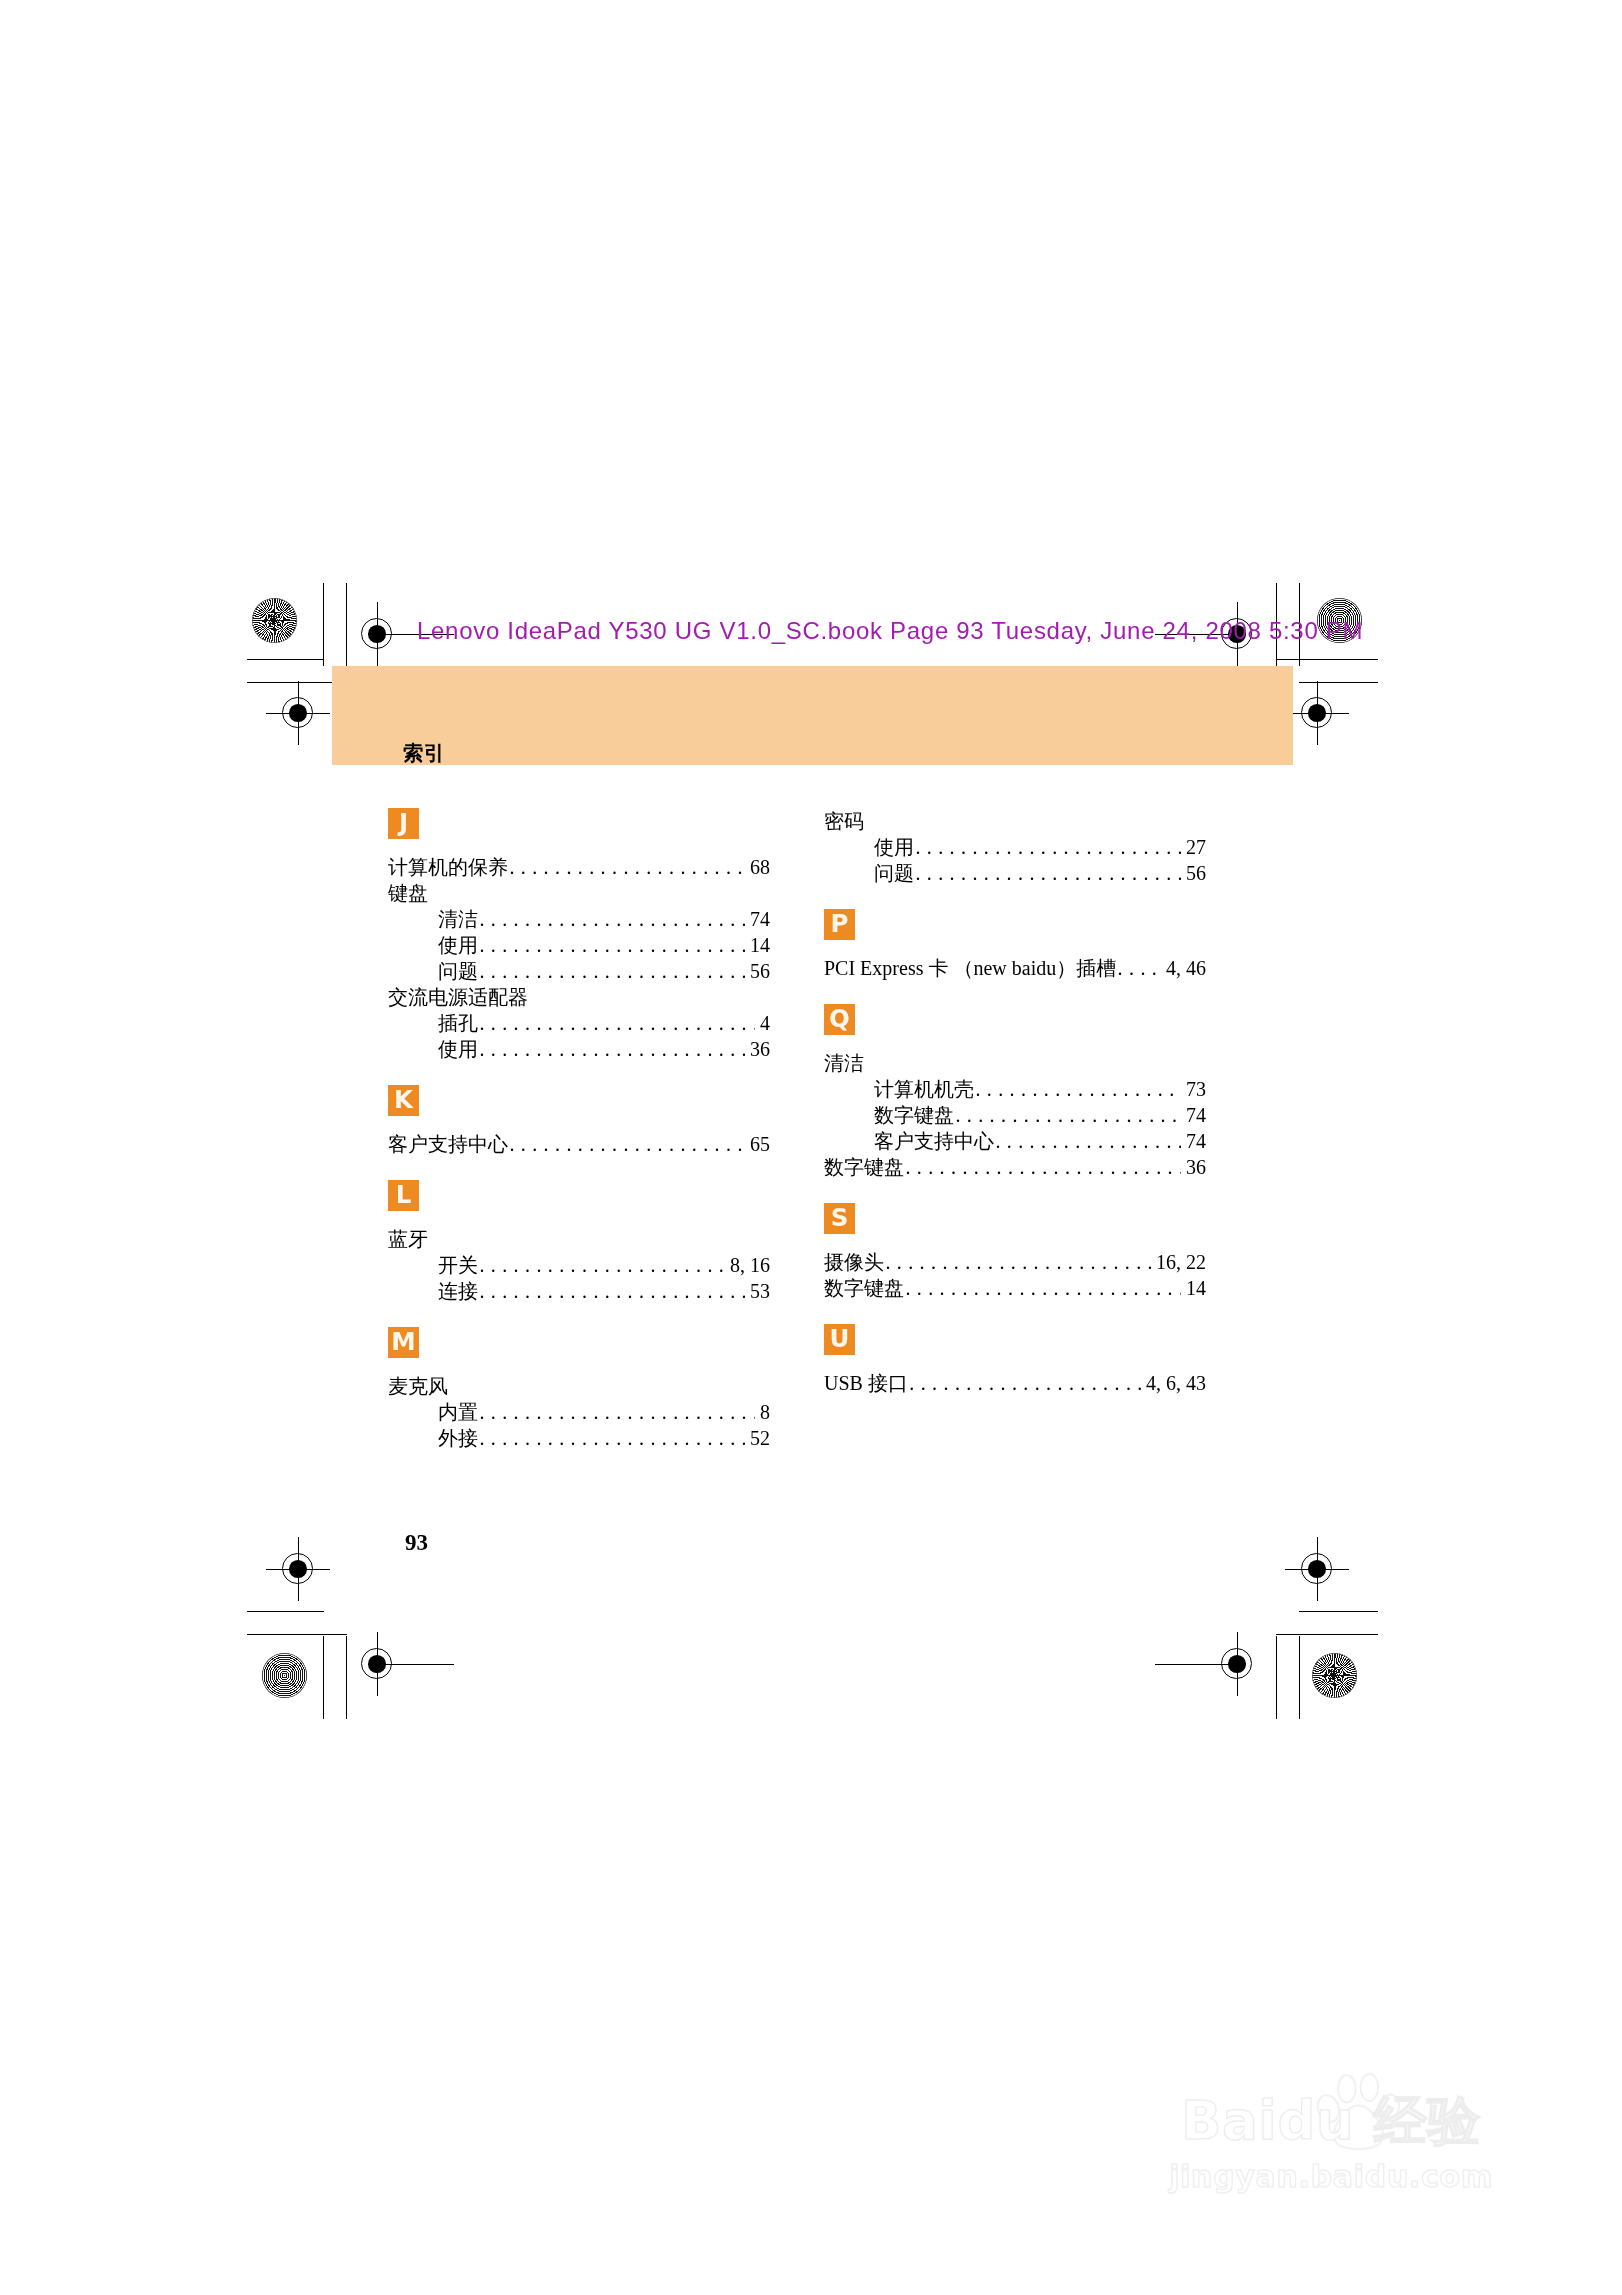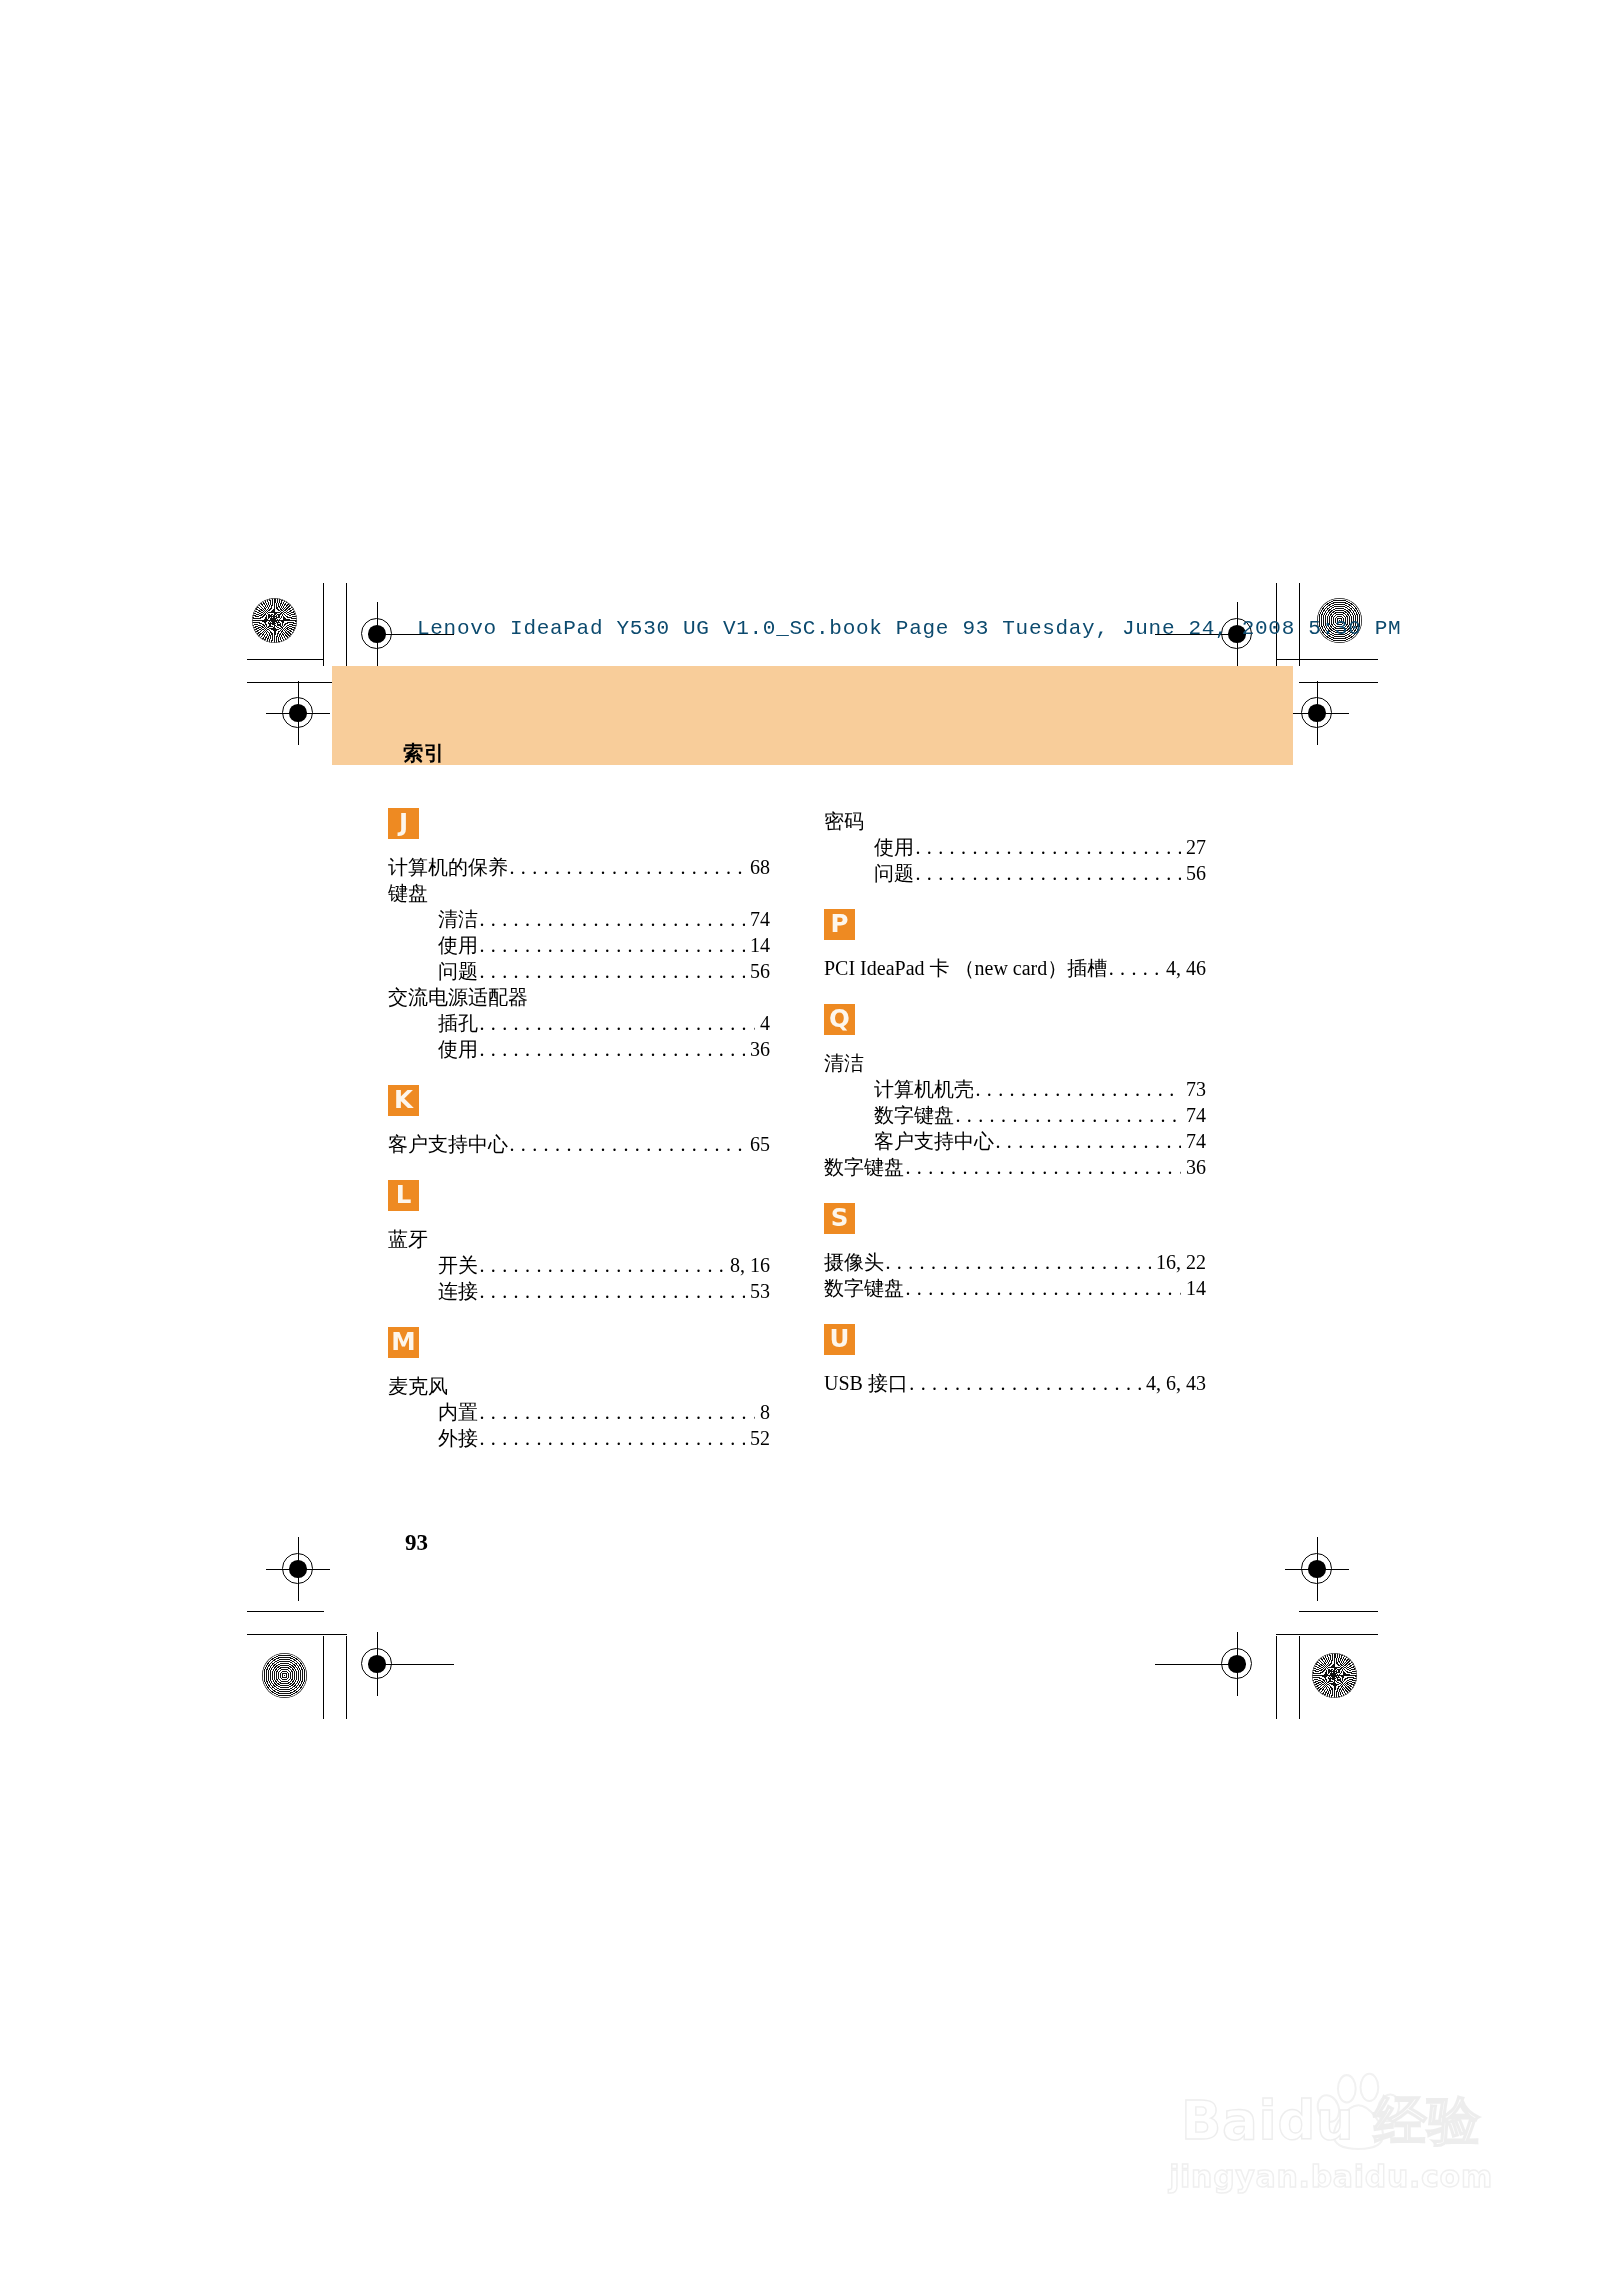--- a/index.html
+++ b/index.html
@@ -35,22 +35,22 @@
     box-shadow:0 0 0 0.7px #555 inset;
   }
 
   .cline{position:absolute;background:#000;}
   .cline.h{height:1.4px;}
   .cline.v{width:1.4px;}
 
   
   .slug{
     position:absolute;left:417px;top:617px;
-    font-family:Liberation Mono, monospace;
-    font-size:21px;letter-spacing:0.7px;color:#0c4a6e;white-space:nowrap;
+    font-family:Liberation Sans, sans-serif;
+    font-size:24px;letter-spacing:0.7px;color:#a21caf;white-space:nowrap;
   }
 
   
   .banner{
     position:absolute;left:332px;top:666px;width:961px;height:99px;
     background:#f8cd9a;
   }
   .banner-title{
     position:absolute;left:403px;top:739px;
     font-family:"DejaVu Sans","Liberation Sans",sans-serif;
@@ -305,21 +305,21 @@
       </div>
       <div class="entry indent">
         <span class="label">问题</span>
         <span class="leader"></span>
         <span class="pg">56</span>
       </div>
     </div>
     <div class="section">
       <div class="letter-badge" style="background: rgb(238, 138, 34);">P</div>
       <div class="entry group">
-        <span class="label">PCI IdeaPad 卡 （new card）插槽</span>
+        <span class="label">PCI Express 卡 （new baidu）插槽</span>
         <span class="leader"></span>
         <span class="pg">4, 46</span>
       </div>
     </div>
     <div class="section">
       <div class="letter-badge" style="background: rgb(238, 138, 34);">Q</div>
       <div class="entry group noleader">
         <span class="label">清洁</span>
         <span class="pg"></span>
       </div>

